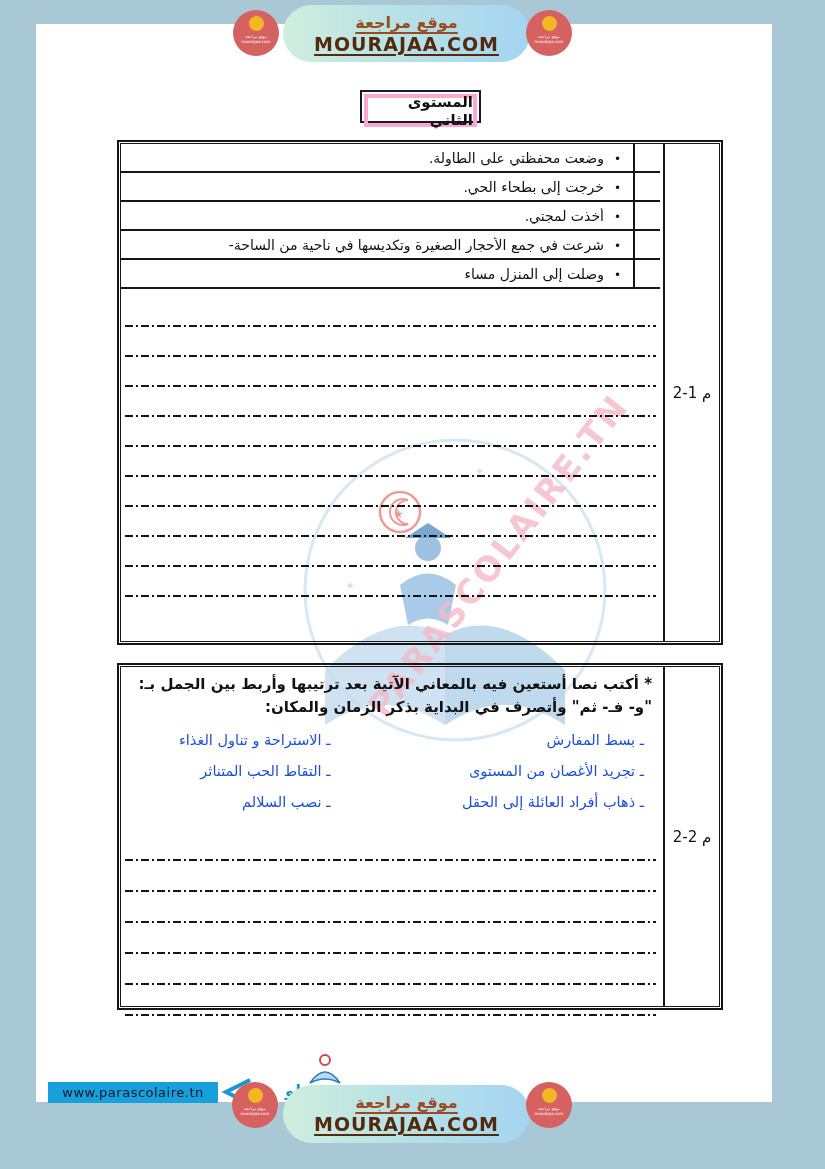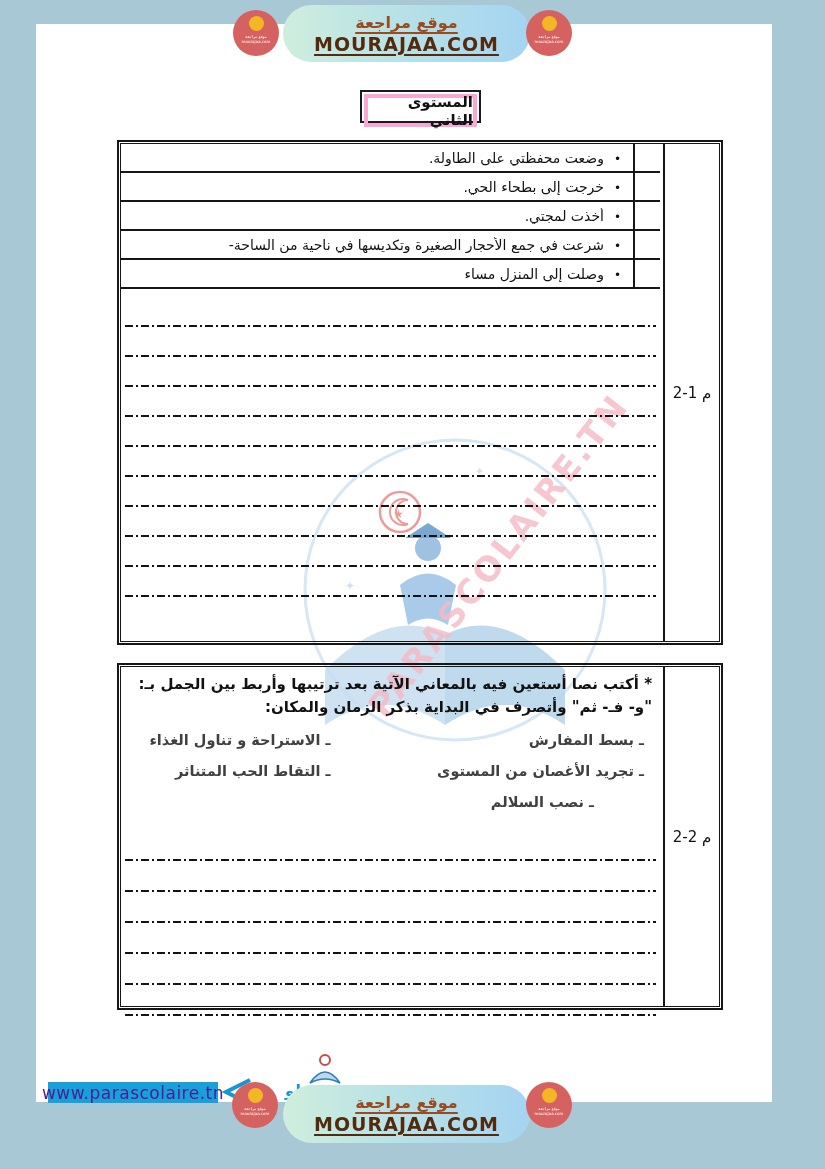--- a/index.html
+++ b/index.html
@@ -77,32 +77,32 @@
     background-image:repeating-linear-gradient(90deg,#141414 0 8px,transparent 8px 11px,#141414 11px 13px,transparent 13px 16px);
   }
   #ex1-lines .wline{height:30px;}
   #ex2-lines .wline{height:31px;}
 
   .items-grid{
     display:grid;grid-template-columns:1fr 1fr;direction:rtl;
     margin-top:4px;row-gap:7px;padding:2px 6px 6px 6px;
   }
   .items-grid .cell{
-    font-size:14.5px;font-weight:bold;color:#404040;text-align:right;direction:rtl;
+    font-size:14.5px;font-weight:normal;color:#1d4ed8;text-align:right;direction:rtl;
     padding-right:10px;white-space:nowrap;overflow:hidden;line-height:24px;
   }
 
   
   .watermark{position:absolute;left:250px;top:420px;width:410px;height:340px;z-index:1;pointer-events:none;}
   .watermark svg{overflow:visible;}
 
   
   .footer-banner{
     position:absolute;left:48px;top:1082px;width:170px;height:21px;background:#17a0da;
-    color:#4c1d95;font-size:17px;display:flex;align-items:center;justify-content:center;
+    color:#0f172a;font-size:13px;display:flex;align-items:center;justify-content:center;
     letter-spacing:.5px;z-index:5;
   }
   .footer-chevron{position:absolute;left:214px;top:1077px;z-index:5;}
   .footer-partial{position:absolute;left:285px;top:1081px;color:#1796d0;font-weight:bold;font-size:16px;direction:rtl;z-index:4;}
   .footer-minilogo{position:absolute;left:306px;top:1053px;z-index:4;}
 </style>
 </head>
 <body>
 
 <div class="sheet"></div>
@@ -192,20 +192,21 @@
 <div class="exbox" style="top:663px;height:347px;">
   <div class="frame">
     <div class="label-col">م 2-2</div>
     <div class="content-col" style="border-left:none;">
       <div class="instruction">* أكتب نصا أستعين فيه بالمعاني الآتية بعد ترتيبها وأربط بين الجمل بـ: "و- فـ- ثم" وأتصرف في البداية بذكر الزمان والمكان:</div>
       <div class="items-grid" id="ex2-items">
           <div class="cell">ـ بسط المفارش</div>
           <div class="cell" style="padding-right: 60px;">ـ الاستراحة و تناول الغذاء</div>
           <div class="cell">ـ تجريد الأغصان من المستوى</div>
           <div class="cell" style="padding-right: 60px;">ـ التقاط الحب المتناثر</div>
+          <div class="cell">ـ ذهاب أفراد العائلة إلى الحقل</div>
           <div class="cell" style="padding-right: 60px;">ـ نصب السلالم</div>
         </div>
       <div class="lines-area" id="ex2-lines" style="padding-top:10px;">
           <div class="wline"></div>
           <div class="wline"></div>
           <div class="wline"></div>
           <div class="wline"></div>
           <div class="wline"></div>
           <div class="wline"></div>
         </div>

